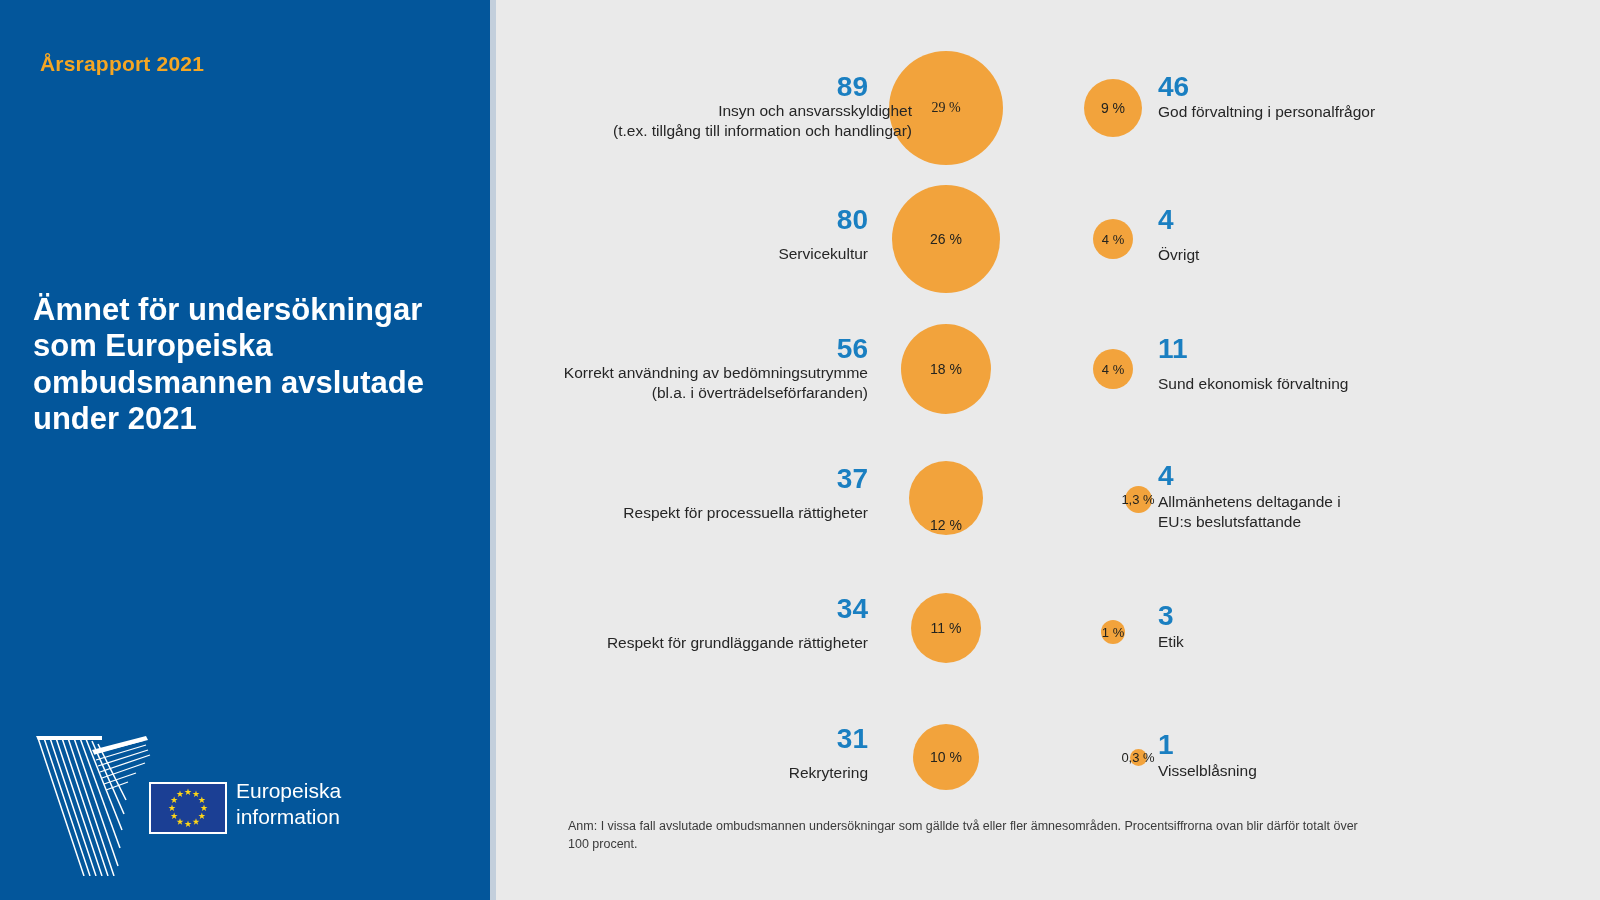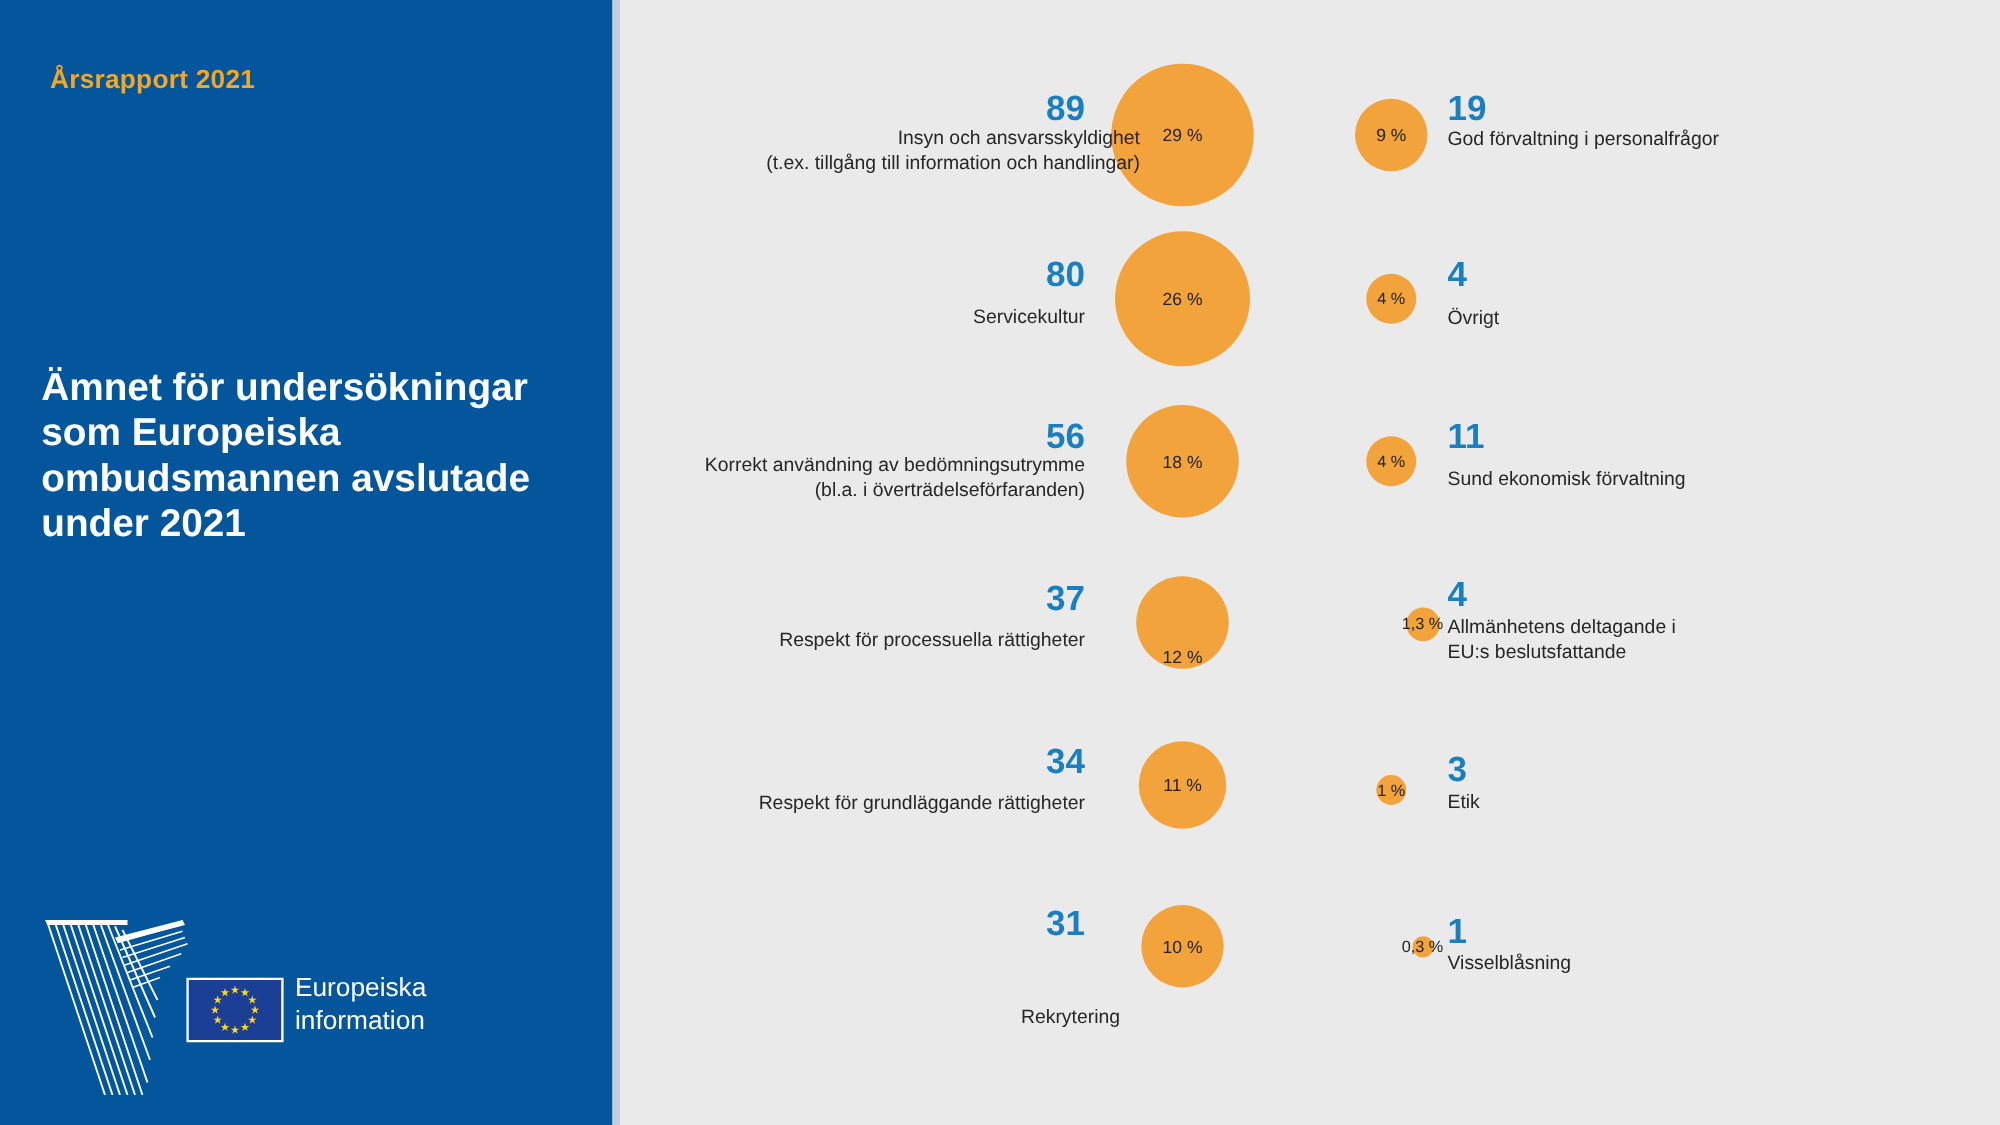--- a/index.html
+++ b/index.html
@@ -165,30 +165,30 @@
         <div>information</div>
       </div>
     </div>
   </div>
 
   <div class="panel-edge"></div>
 
   <div class="chart-area">
 
     <div class="bubble" style="left:393px;top:51px;width:114px;height:114px;"></div>
-    <div class="bubble-label" style="left:450px;top:108px;">29 %</div>
+    <div class="bubble-label" style="left:450px;top:108px;font-family:Liberation Serif, serif;">29 %</div>
     <div class="num left" style="left:0px;top:73px;width:372px;">89</div>
     <div class="cat left" style="left:0px;top:101px;width:372px;padding-left:44px;">
       <div>Insyn och ansvarsskyldighet</div>
       <div>(t.ex. tillgång till information och handlingar)</div>
     </div>
 
     <div class="bubble" style="left:588px;top:79px;width:58px;height:58px;"></div>
     <div class="bubble-label" style="left:617px;top:108px;">9 %</div>
-    <div class="num right" style="left:662px;top:73px;">19</div>
+    <div class="num right" style="left:662px;top:73px;">46</div>
     <div class="cat right" style="left:662px;top:102px;width:420px;">
       <div>God förvaltning i personalfrågor</div>
     </div>
 
     <div class="bubble" style="left:396px;top:185px;width:108px;height:108px;"></div>
     <div class="bubble-label" style="left:450px;top:239px;">26 %</div>
     <div class="num left" style="left:0px;top:206px;width:372px;">80</div>
     <div class="cat left" style="left:0px;top:244px;width:372px;">
       <div>Servicekultur</div>
     </div>
@@ -240,27 +240,28 @@
     <div class="bubble" style="left:605px;top:620px;width:24px;height:24px;"></div>
     <div class="bubble-label sm" style="left:617px;top:632px;">1 %</div>
     <div class="num right" style="left:662px;top:602px;">3</div>
     <div class="cat right" style="left:662px;top:632px;width:420px;">
       <div>Etik</div>
     </div>
 
     <div class="bubble" style="left:417px;top:724px;width:66px;height:66px;"></div>
     <div class="bubble-label" style="left:450px;top:757px;">10 %</div>
     <div class="num left" style="left:0px;top:725px;width:372px;">31</div>
-    <div class="cat left" style="left:0px;top:804px;width:372px;padding-left:28px;">
+    <div class="cat left" style="left:0px;top:763px;width:372px;">
       <div>Rekrytering</div>
     </div>
 
     <div class="bubble" style="left:634px;top:749px;width:17px;height:17px;"></div>
     <div class="bubble-label sm" style="left:642px;top:757px;">0,3 %</div>
     <div class="num right" style="left:662px;top:731px;">1</div>
     <div class="cat right" style="left:662px;top:761px;width:420px;">
       <div>Visselblåsning</div>
     </div>
 
   </div>
 
+  <div class="footnote">Anm: I vissa fall avslutade ombudsmannen undersökningar som gällde två eller fler ämnesområden. Procentsiffrorna ovan blir därför totalt över 100 procent.</div>
 
 </div>
 
 </body></html>

